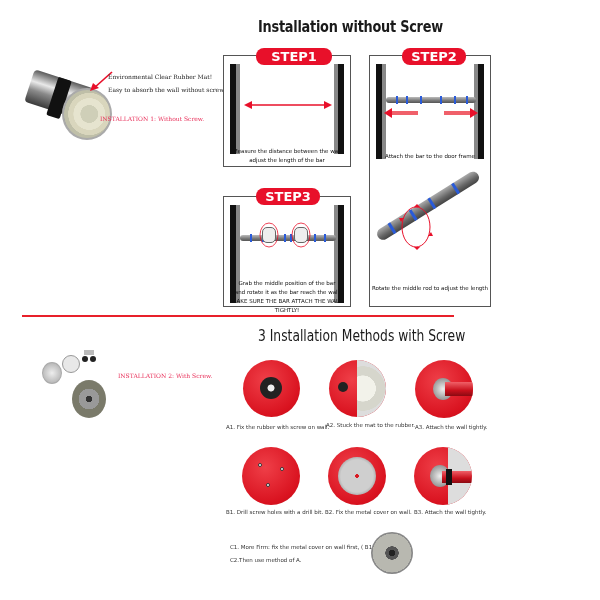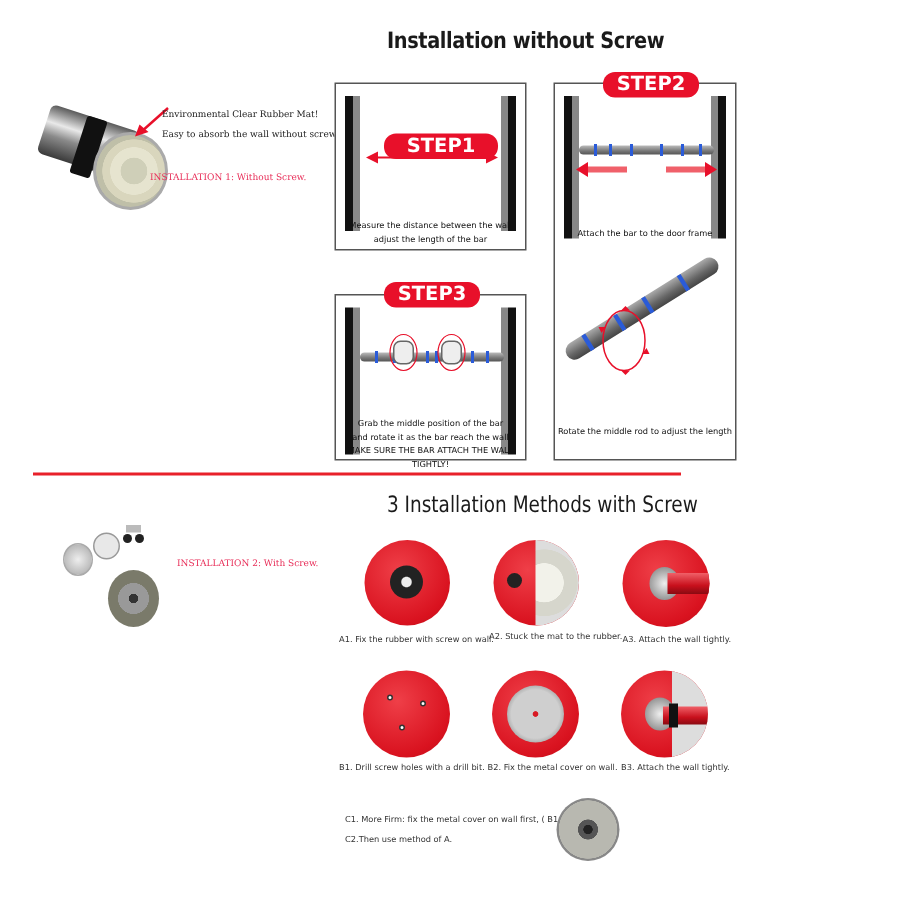--- a/index.html
+++ b/index.html
@@ -60,21 +60,21 @@
   <svg style="position:absolute; left:20px; top:44px;" width="88" height="10" viewBox="0 0 88 10">
     <line x1="6" y1="5" x2="82" y2="5" stroke="#e8102a" stroke-width="1.3"></line>
     <polygon points="0,5 8,1 8,9" fill="#e8102a"></polygon>
     <polygon points="88,5 80,1 80,9" fill="#e8102a"></polygon>
   </svg>
   <div class="cap" style="top:91px;">
     <div>Measure the distance between the wall</div>
     <div>adjust the length of the bar</div>
   </div>
 </div>
-<div class="abs step-badge" style="left:256px; top:48px; width:76px;margin-top:41px;">STEP1</div>
+<div class="abs step-badge" style="left:256px; top:48px; width:76px;">STEP1</div>
 
 <div class="abs stepbox" style="left:369px; top:55px; width:122px; height:252px;">
   <div class="wall-l" style="left:6px; top:8px; height:95px;"></div>
   <div class="wall-r" style="right:6px; top:8px; height:95px;"></div>
   <div class="bar" style="left:16px; top:41px; width:90px;">
     <i style="left:10px"></i>
       <i style="left:20px"></i>
       <i style="left:34px"></i>
       <i style="left:54px"></i>
       <i style="left:68px"></i>

